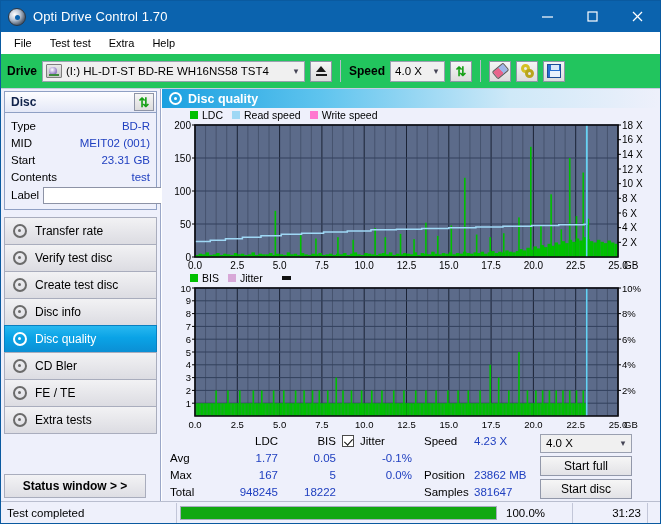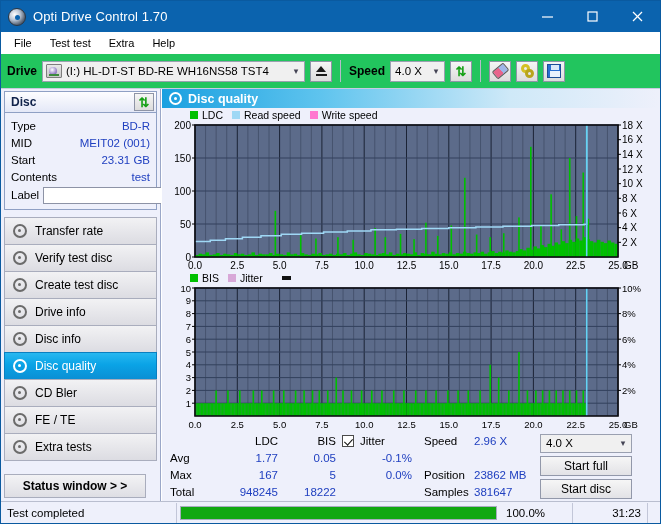--- a/index.html
+++ b/index.html
@@ -424,24 +424,20 @@
           <span class="disc-ic"></span>
           <span>Transfer rate</span>
         </div>
         <div class="navbtn">
           <span class="disc-ic"></span>
           <span>Verify test disc</span>
         </div>
         <div class="navbtn">
           <span class="disc-ic"></span>
           <span>Create test disc</span>
-        </div>
-        <div class="navbtn">
-          <span class="disc-ic"></span>
-          <span>Drive info</span>
         </div>
         <div class="navbtn">
           <span class="disc-ic"></span>
           <span>Disc info</span>
         </div>
         <div class="navbtn active">
           <span class="disc-ic"></span>
           <span>Disc quality</span>
         </div>
         <div class="navbtn">
@@ -1176,21 +1172,21 @@
           <div class="st-row v" style="justify-content:flex-end;padding-right:4px">0.0%</div>
           <div class="st-row">&nbsp;</div>
         </div>
         <div class="st-col" style="width:58px;padding-left:8px">
           <div class="st-row k">Speed</div>
           <div class="st-row">&nbsp;</div>
           <div class="st-row k">Position</div>
           <div class="st-row k">Samples</div>
         </div>
         <div class="st-col" style="width:66px">
-          <div class="st-row v">2.96 X</div>
+          <div class="st-row v">4.23 X</div>
           <div class="st-row">&nbsp;</div>
           <div class="st-row v">23862 MB</div>
           <div class="st-row v">381647</div>
         </div>
         <div class="st-col" style="width:92px;gap:3px;padding-top:1px">
           <div class="combo2" style="height:19px">
             <span style="flex:1">4.0 X</span>
             <span class="caret">▾</span>
           </div>
           <div class="btn" style="height:20px">Start full</div>

